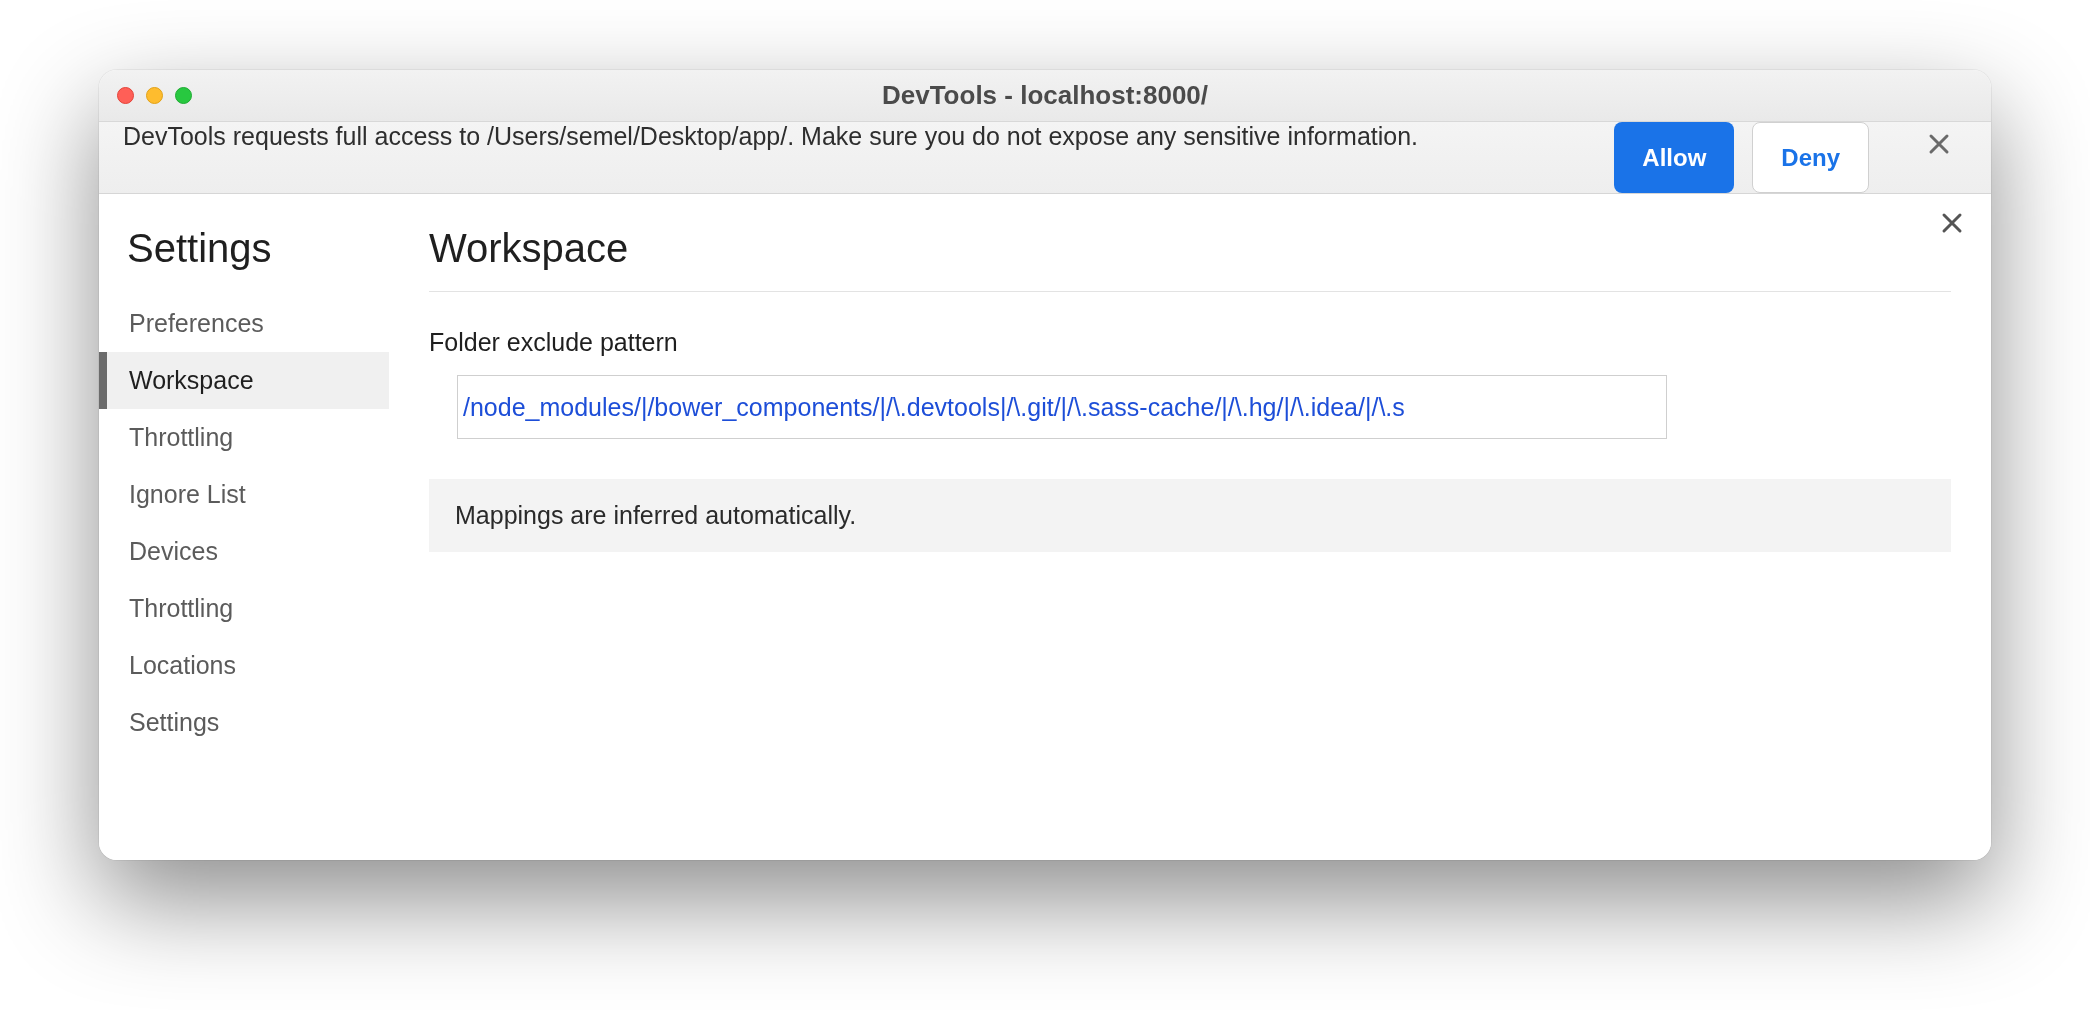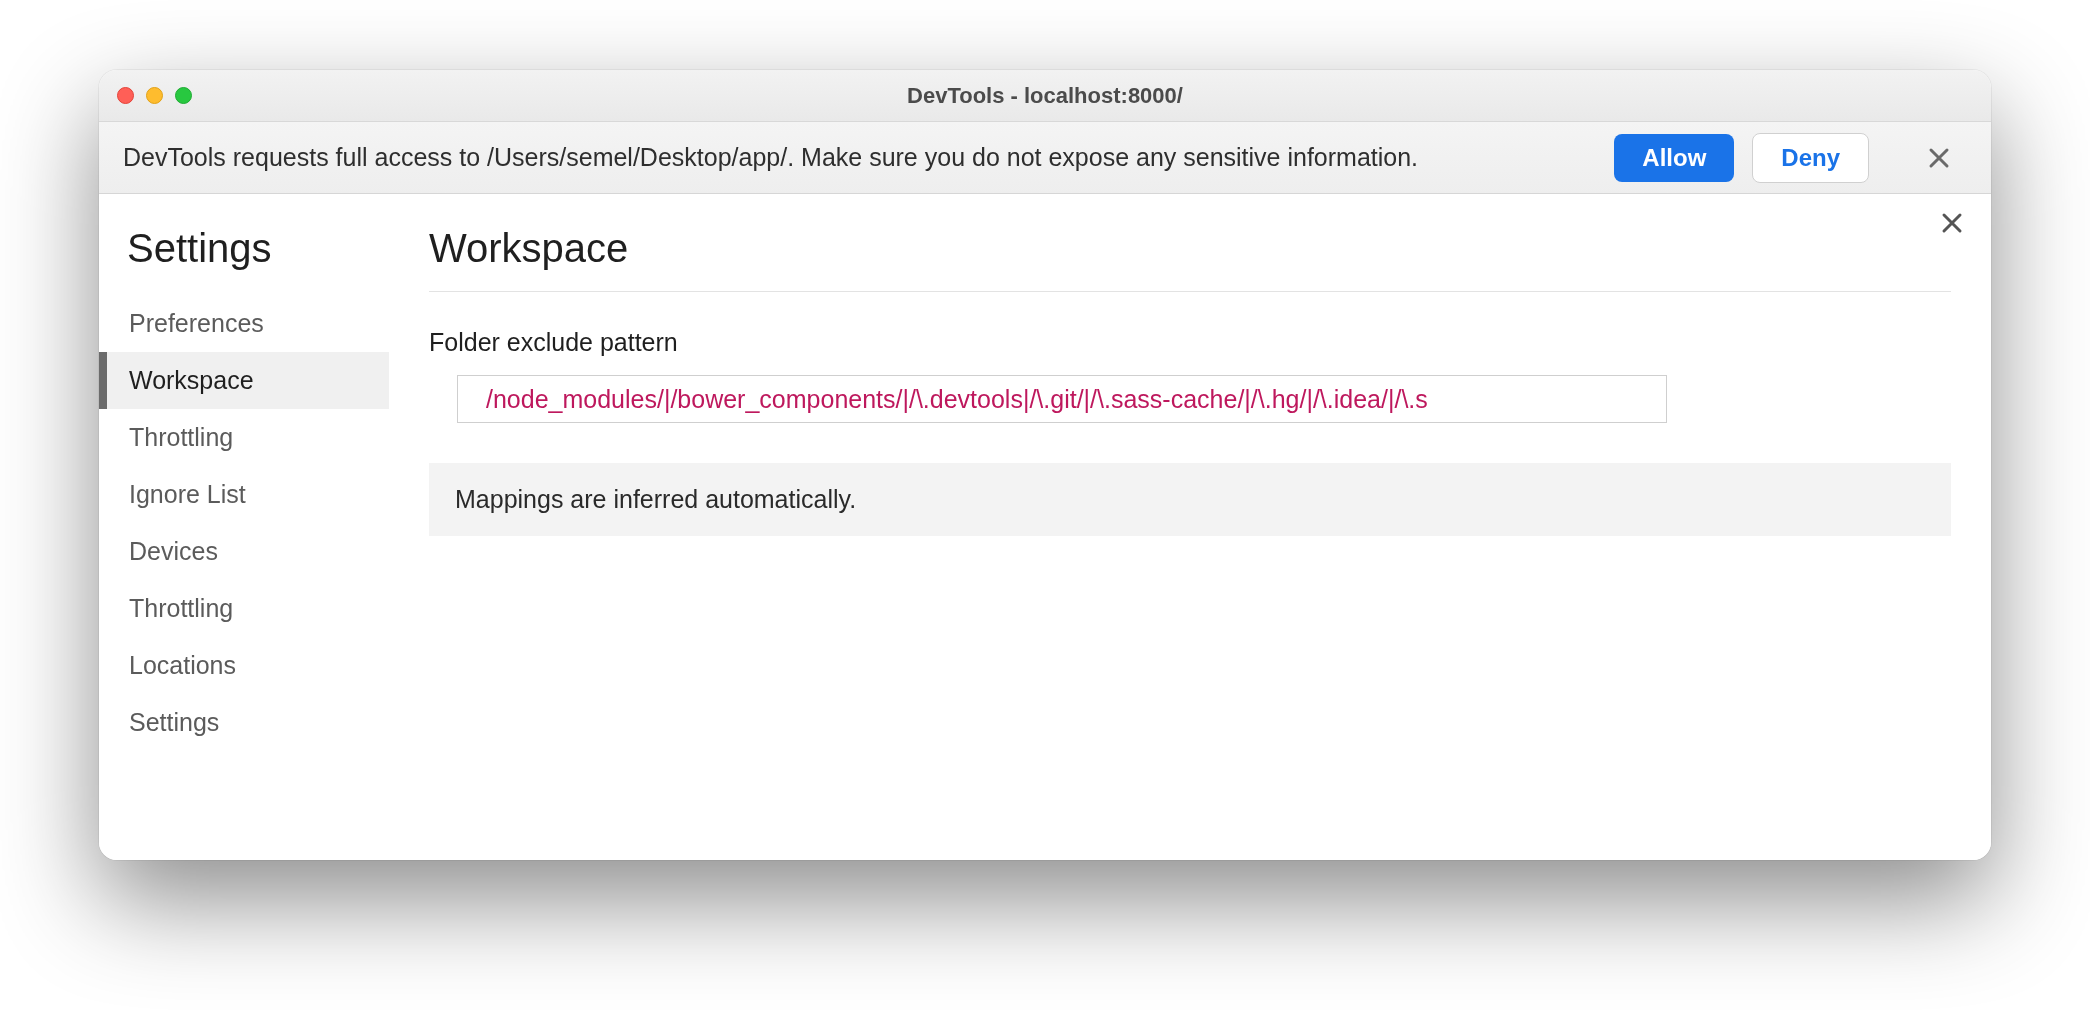--- a/index.html
+++ b/index.html
@@ -42,32 +42,31 @@
     margin-left: 18px;
   }
   .tl { width: 17px; height: 17px; border-radius: 50%; }
   .tl.red { background:#ff5f57; border:1px solid #e24238; }
   .tl.yellow { background:#febc2e; border:1px solid #e1a116; }
   .tl.green { background:#28c840; border:1px solid #1fab33; }
   .title {
     position: absolute;
     left: 0; right: 0;
     text-align: center;
-    font-size: 22px;
+    font-size: 26px;
     font-weight: 700;
     color: #4b4b4b;
     pointer-events: none;
   }
   
   .noticebar {
     height: 72px;
     background: linear-gradient(#f4f4f4, #eeeeee);
     border-bottom: 1px solid #d6d6d6;
     display: flex;
-    align-items: center;
     padding: 0 24px 0 24px;
     gap: 18px;
   }
   .notice-text {
     flex: 1;
     font-size: 25px;
     color: #2e2e2e;
   }
   .btn-allow {
     background: #1a73e8;
@@ -165,25 +164,25 @@
     font-size: 25px;
     color: #1f1f1f;
     margin-bottom: 18px;
   }
   .field-row {
     padding-left: 28px;
     margin-bottom: 40px;
   }
   .text-input {
     width: 1210px;
-    height: 48px;
+    height: 64px;
     border: 1px solid #cfcfcf;
     font-size: 25px;
-    padding: 0 28px;
-    color: #be185d;
+    padding: 0 5px;
+    color: #1d4ed8;
     font-family: inherit;
   }
   .info-box {
     background: #f3f3f3;
     padding: 22px 26px;
     font-size: 25px;
     color: #2a2a2a;
     margin-bottom: 40px;
   }
   .add-folder {

